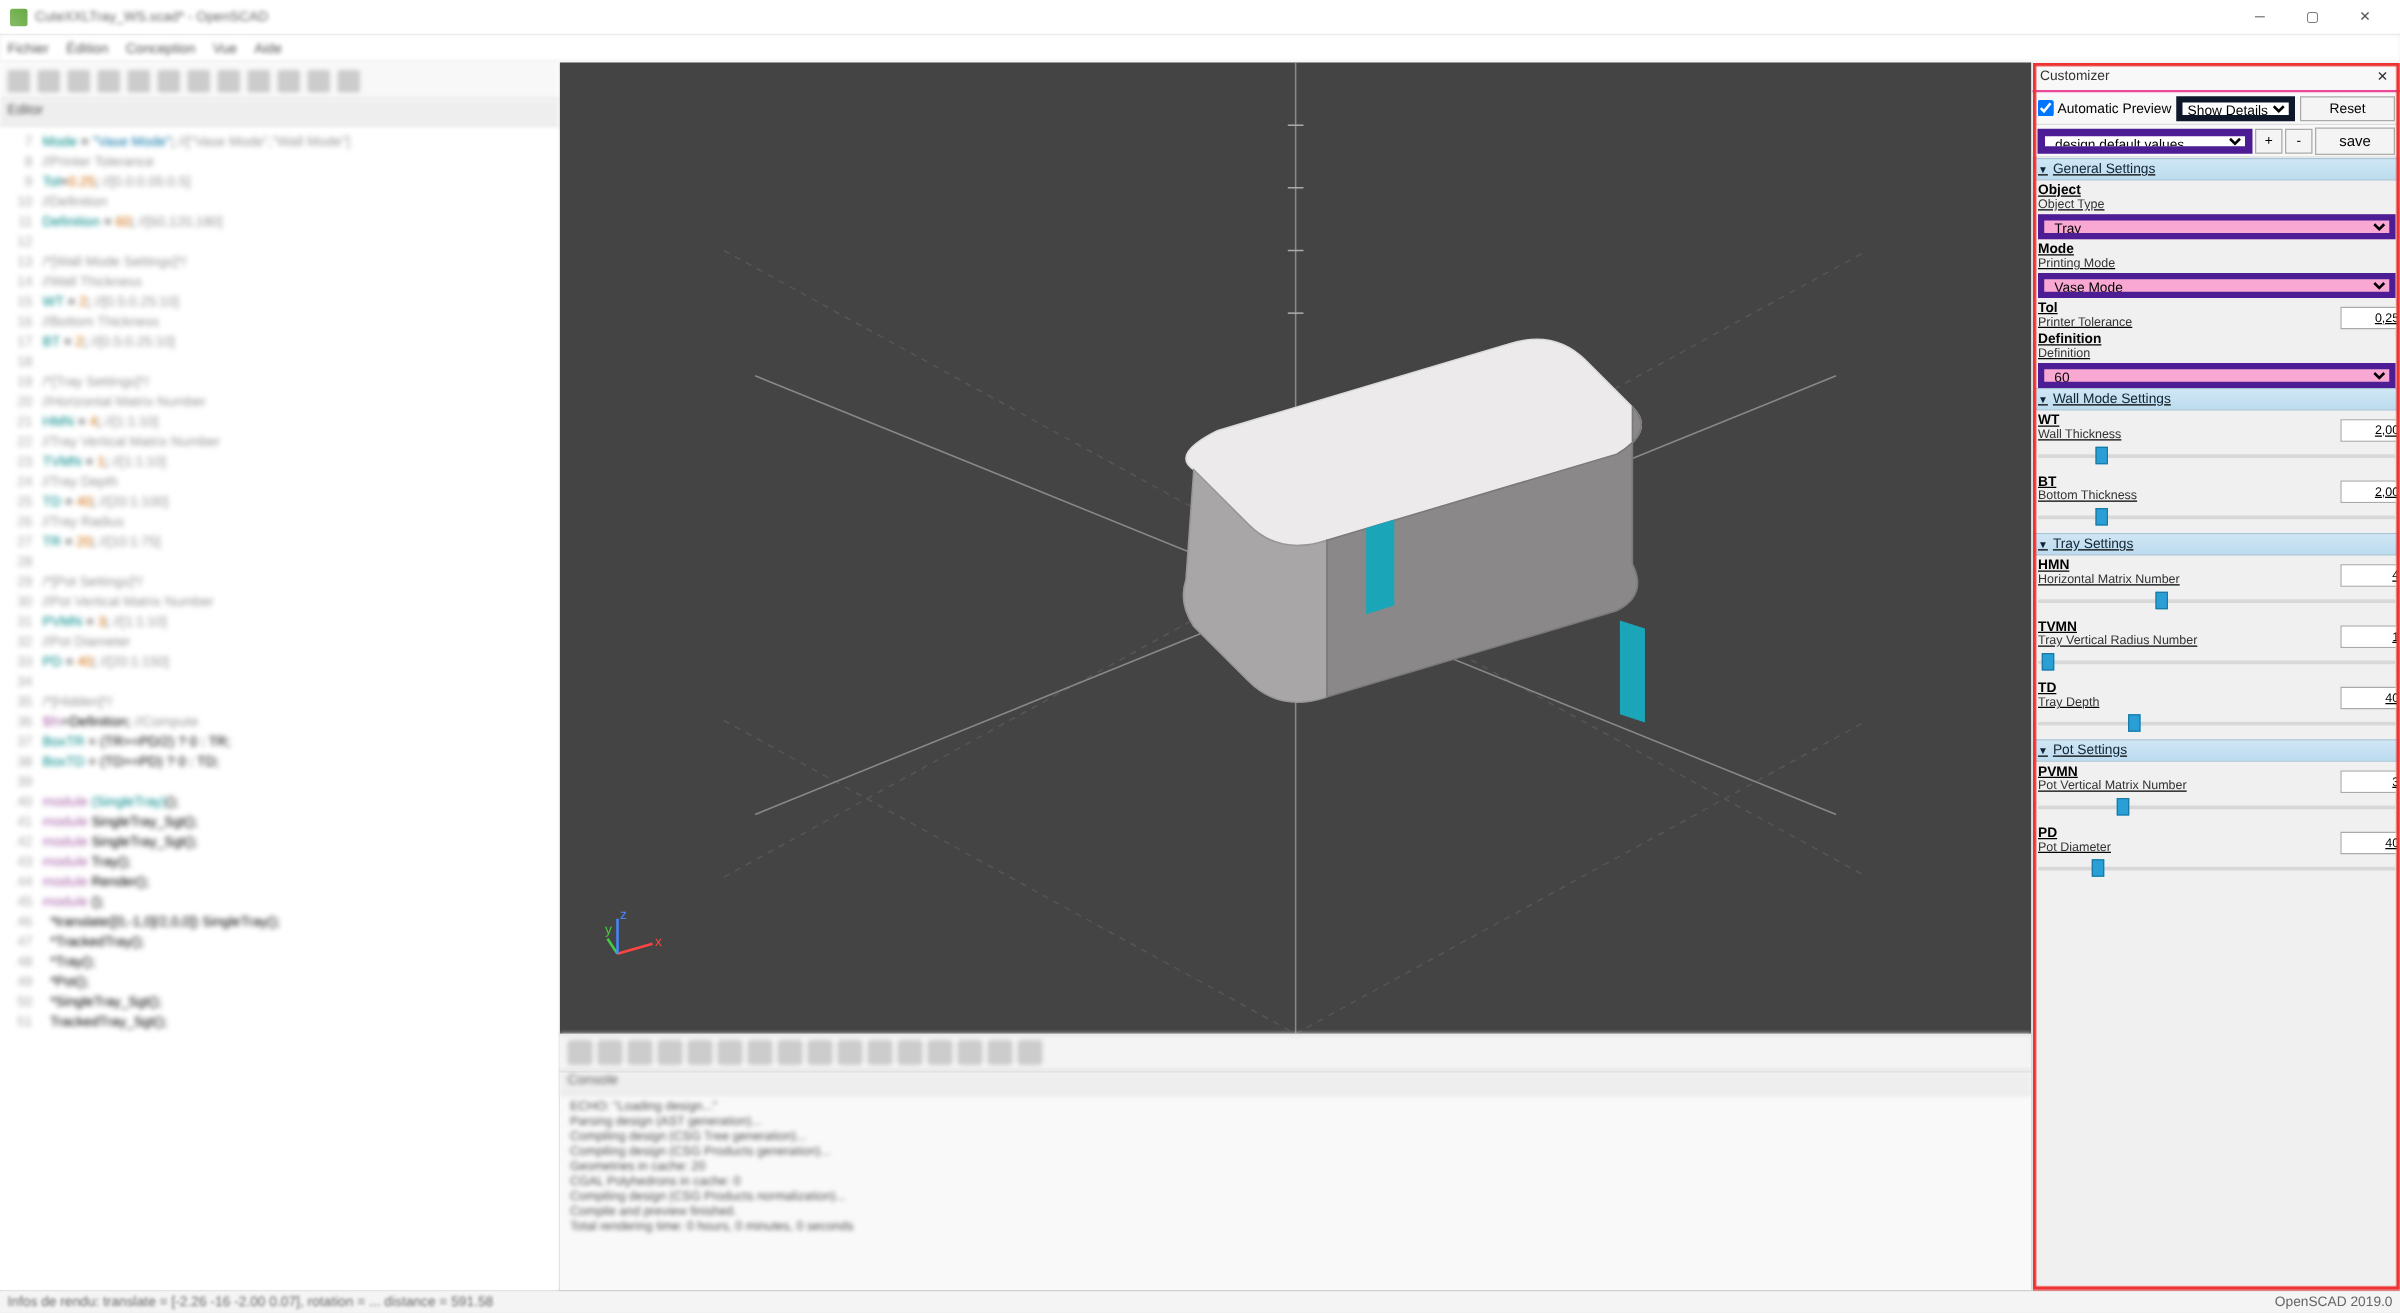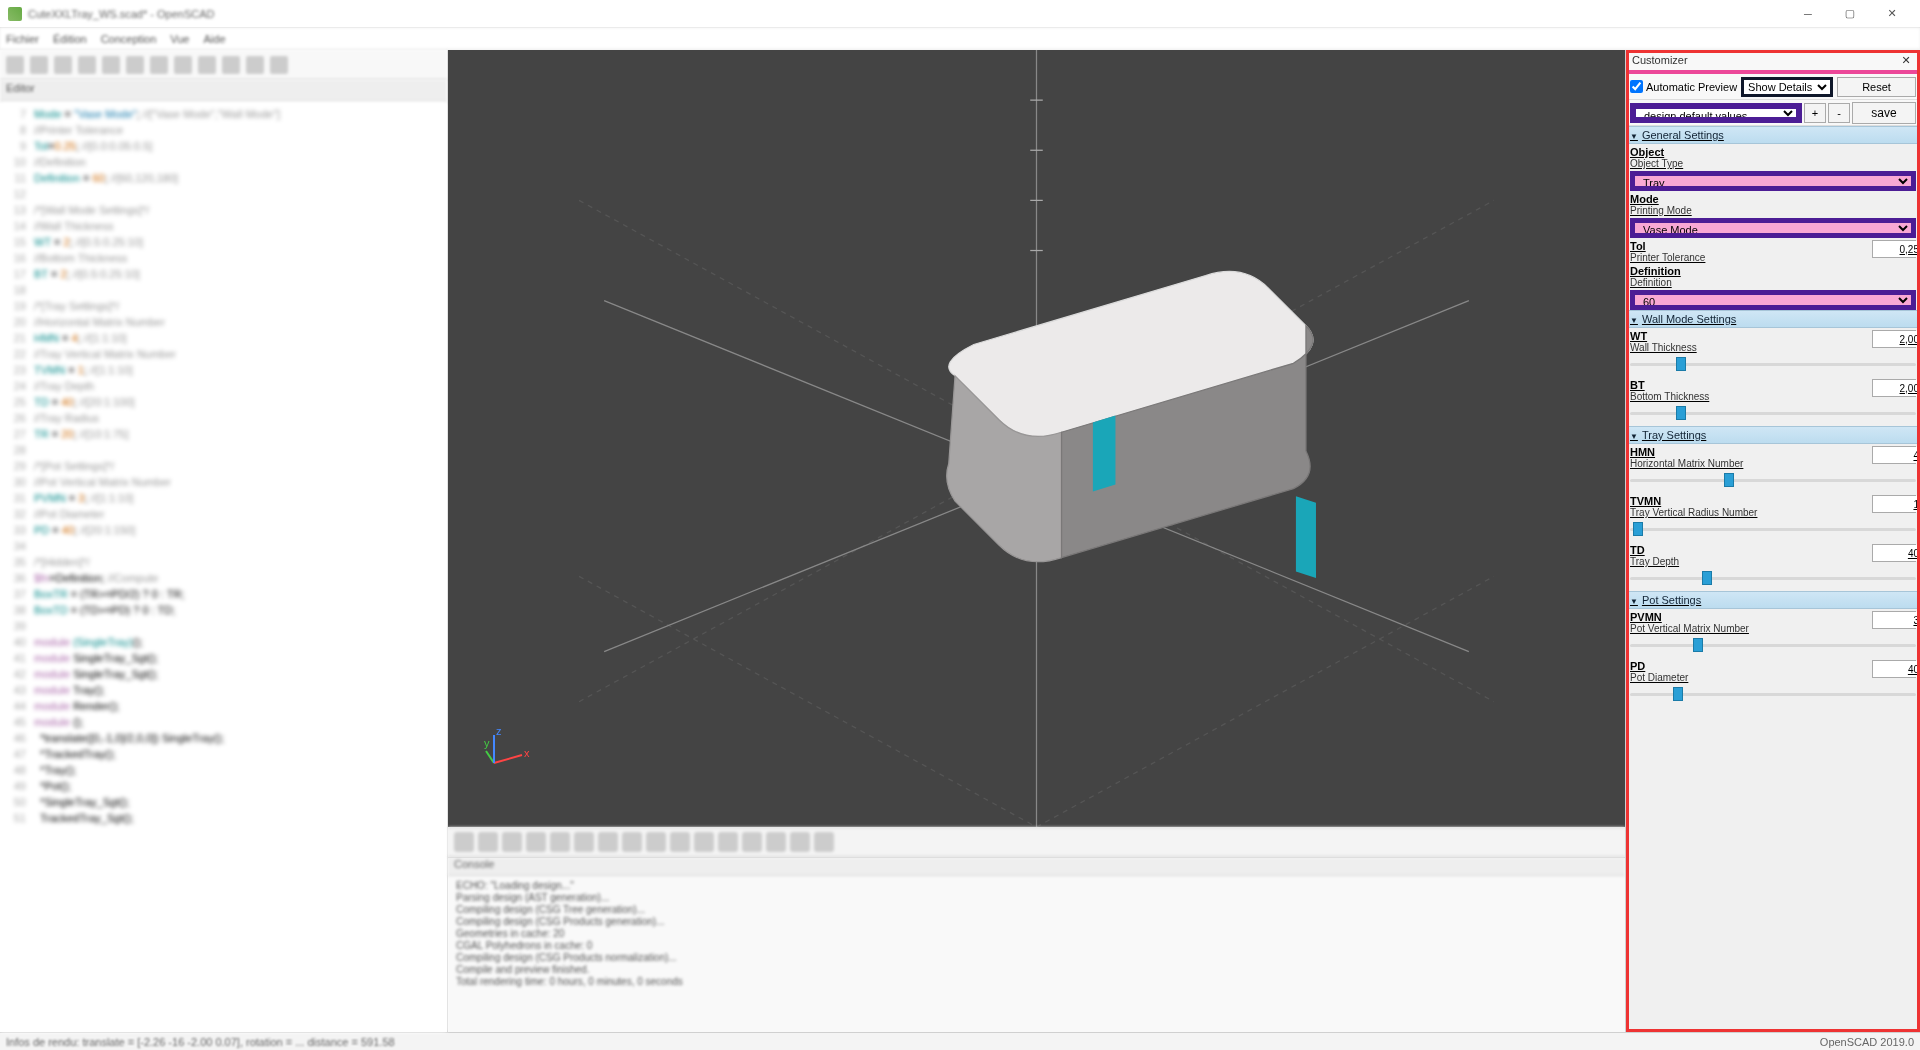--- a/index.html
+++ b/index.html
@@ -31,41 +31,41 @@
 .viewport .axis svg { width:48px; height:48px;}
 .view-toolbar { height:30px; background:#f4f4f4; border-top:1px solid #d0d0d0; border-bottom:1px solid #d0d0d0; display:flex; align-items:center; gap:4px; padding:0 6px; filter:blur(1.5px);}
 .view-toolbar i{width:20px;height:20px;background:#ccc;border-radius:3px;}
 .console { height:175px; background:#f9f9f9; border-top:1px solid #d0d0d0; display:flex; flex-direction:column;}
 .console .hdr { height:18px; background:#eee; border-bottom:1px solid #d8d8d8; padding:0 6px; color:#666; filter:blur(1.5px);}
 .console .body { flex:1; padding:4px 8px; color:#555; filter:blur(1.8px); font-size:10px; line-height:12px; white-space:pre-wrap; overflow:hidden;}
 
 
 .right { width: 295px; background:#f0f0f0; border-left:1px solid #d0d0d0; display:flex; flex-direction:column; position:relative;}
 .right .highlight-border { position:absolute; inset:0; border:3px solid #e33; pointer-events:none; z-index:10;}
-.cust-header { height:24px; background:#f8f8f8; border-bottom:4px solid #ec4899; display:flex; align-items:center; padding:0 6px;}
+.cust-header { height:24px; background:#f8f8f8; border-bottom:2px solid #ec4899; display:flex; align-items:center; padding:0 6px;}
 .cust-header .title { flex:1; color:#333;}
 .cust-header .close { width:16px; text-align:center; color:#333; cursor:default;}
 .cust-row1 { display:flex; align-items:center; height:26px; background:#f8f8f8; border-bottom:1px solid #ddd; padding:0 4px; gap:4px;}
 .cust-row1 label { display:flex; align-items:center; gap:3px;}
-.cust-row1 select { flex:0 0 92px; height:20px; border:3px solid #0f172a; background:#fff;}
+.cust-row1 select { flex:0 0 92px; height:20px; border:5px solid #0f172a; background:#fff;}
 .cust-row1 .reset { flex:1; height:20px; border:1px solid #aaa; background:#f4f4f4; text-align:center; line-height:18px;}
 .cust-row2 { display:flex; align-items:center; height:26px; background:#f8f8f8; border-bottom:1px solid #ddd; padding:0 4px; gap:2px;}
 .cust-row2 select.preset { flex:1; height:20px; border:6px solid #4c1d95; background:#fff; padding:0 4px;}
 .cust-row2 .sq { width:22px; height:20px; border:1px solid #aaa; background:#f4f4f4; text-align:center; line-height:18px;}
 .cust-row2 .save { width:64px; height:22px; border:1px solid #aaa; background:#f4f4f4; text-align:center; line-height:20px; font-size:12px;}
 
 .cust-body { flex:1; overflow-y:auto; background:#f0f0f0;text-decoration:underline;}
 .section-hdr { background:linear-gradient(#cfe6f5,#bcdcef); border-top:1px solid #a7c5d8; border-bottom:1px solid #a7c5d8; height:18px; display:flex; align-items:center; padding:0 4px; gap:4px; color:#123;}
 .section-hdr .tri::before{content:"▼"; font-size:8px;}
 .param { padding:2px 4px 0 4px; }
 .param .name { font-weight:bold; font-size:11px;}
 .param .desc { font-size:10px; color:#333;}
 .param .ctrl { margin-top:2px;}
 .param select.full { width:100%; height:20px; border:5px solid #4c1d95; background:#f9a8d4; padding:0 4px;}
-.param .row { display:flex; align-items:flex-start;}
+.param .row { display:flex; align-items:flex-end;}
 .param .row .label-col { flex:1;}
 .param .spin { width:44px; height:18px; display:flex; border:1px solid #aaa; background:#fff;}
 .param .spin input { width:48px; border:none; text-align:right; padding:0 2px; font-size:10px; outline:none;}
 .param .spin .arrows { width:12px; display:flex; flex-direction:column; border-left:1px solid #aaa;}
 .param .spin .arrows span{height:8px; font-size:6px; line-height:7px; text-align:center; background:#f0f0f0;}
 .slider { height:18px; position:relative; margin:2px 0 4px 0;}
 .slider .track { position:absolute; left:0; right:0; top:8px; height:3px; background:#d8d8d8; border-radius:2px;}
 .slider .thumb { position:absolute; top:2px; width:10px; height:14px; background:#2a9fd6; border:1px solid #1a7ba8;}
 
 .statusbar { height:18px; background:#f4f4f4; border-top:1px solid #d0d0d0; display:flex; align-items:center; padding:0 6px; color:#666; font-size:10px;}

